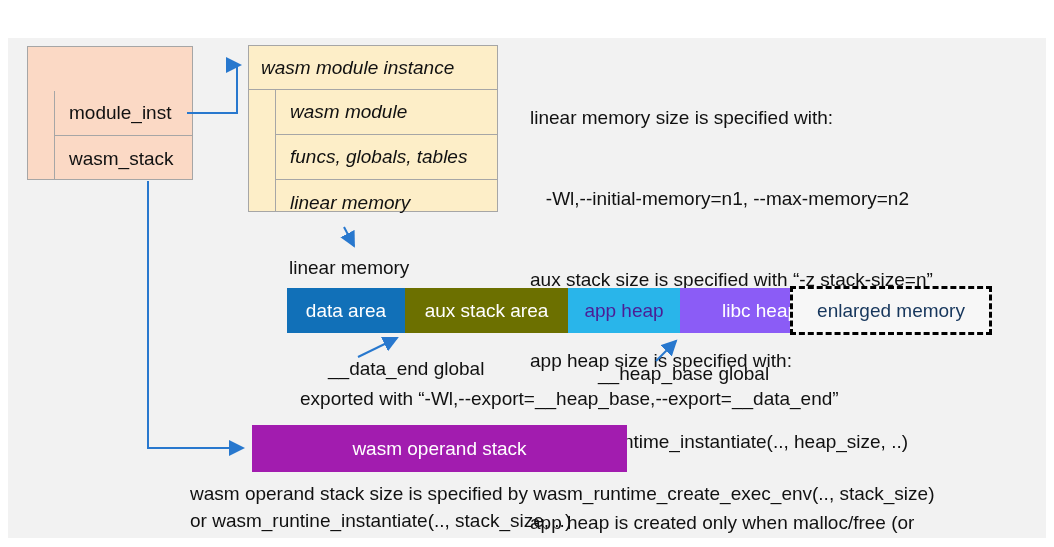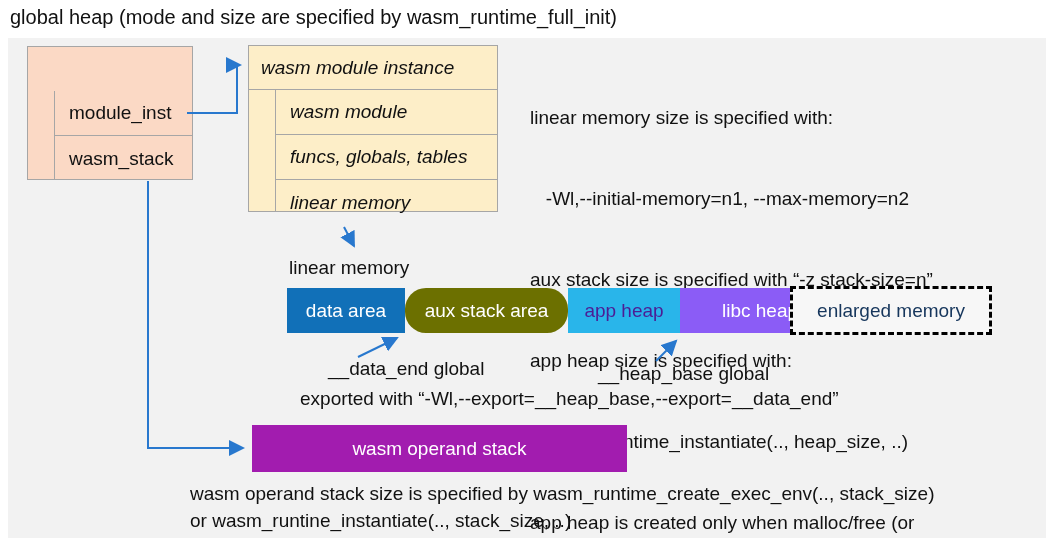--- a/index.html
+++ b/index.html
@@ -32,21 +32,20 @@
   .bottom-notes { position:absolute; left:190px; top:480px; font-size:19px; line-height:27px; }
 
   svg.arrows { position:absolute; left:0; top:0; pointer-events:none; }
   .conn { fill:none; stroke-width:2; }
 </style>
 </head>
 <body>
 
 <div class="canvas">
 
-  <div class="title">global heap (mode and size are specified by wasm_runtime_full_init)</div>
 
   <div class="panel" style="background-color: rgb(242, 242, 242);"></div>
 
   <div class="struct-box exec-env" style="background-color: rgb(251, 217, 197); border-color: rgb(166, 166, 166);">
     <div class="struct-body">
       <div class="struct-row">module_inst</div>
       <div class="struct-row">wasm_stack</div>
     </div>
   </div>
 
@@ -67,21 +66,21 @@
     <div>   wasm_runtime_instantiate(.., heap_size, ..)</div>
     <div>app heap is created only when malloc/free (or</div>
     
   </div>
 
   <div class="lm-label">linear memory</div>
 
   <div class="seg" style="left: 287px; width: 118px; background-color: rgb(17, 112, 184); color: rgb(255, 255, 255);">
     <span>data area</span>
   </div>
-  <div class="seg" style="left: 405px; width: 163px; background-color: rgb(108, 112, 0); color: rgb(255, 255, 255); border-radius: 21px;">
+  <div class="seg" style="left: 405px; width: 163px; background-color: rgb(108, 112, 0); color: rgb(255, 255, 255);">
     <span>aux stack area</span>
   </div>
   <div class="seg" style="left: 568px; width: 112px; background-color: rgb(41, 181, 234); color: #4c1d95; justify-content: center;">
     <span>app heap</span>
   </div>
   <div class="seg" style="left: 680px; width: 128px; background-color: #8b5cf6; color: rgb(255, 255, 255); padding-left: 32px;">
     <span>libc heap</span>
   </div>
   <div class="seg seg-dashed" style="left: 790px; width: 202px; background-color: rgb(247, 247, 247); color: rgb(22, 54, 92); border-color: rgb(0, 0, 0);">
     <span>enlarged memory</span>

